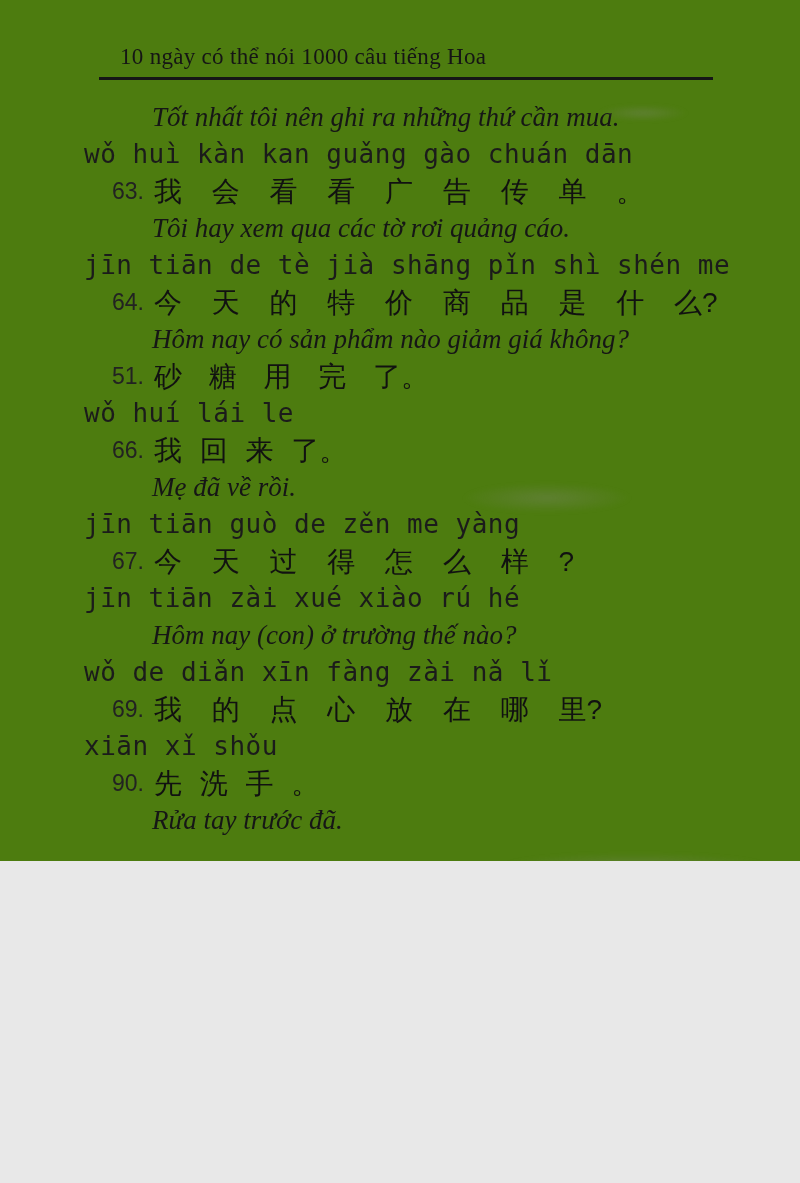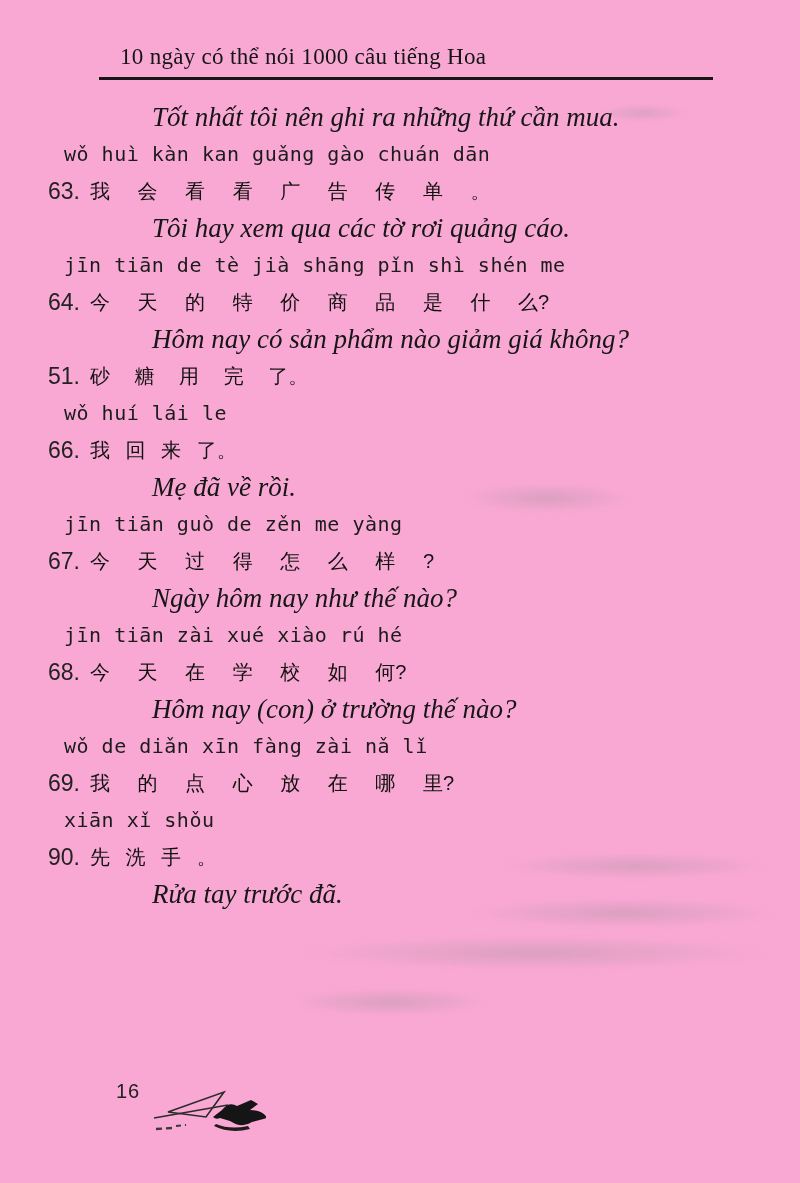--- a/index.html
+++ b/index.html
@@ -1,47 +1,47 @@
 <!DOCTYPE html>
 <html><head>
 <meta charset="utf-8">
 <style>
   html,body { margin:0; padding:0; background:#e8e8e8; }
   .page {
-    position:relative; width:800px; height:1183px;
-    background:#f9a8d4; color:#1a1a1a; overflow:hidden;
+    position:relative; width:800px; height:861px;
+    background:#4d7c0f; color:#1a1a1a; overflow:hidden;
     font-family:"Liberation Serif", serif;
   }
   
   .header {
     position:absolute; left:99px; top:44px; width:614px;
     border-bottom:3px solid #161616; padding-bottom:7px;
   }
   .header-title {
     margin-left:21px; font-size:23px; letter-spacing:0.3px; color:#151515;
     font-family:"Liberation Serif", serif;
   }
   
   .content { position:absolute; left:0; top:99px; width:800px; }
   .line { height:37px; line-height:37px; white-space:nowrap; }
   .viet {
     margin-left:152px; font-style:italic; font-size:27px;
     font-family:"Liberation Serif", serif; color:#161616;
   }
   .pinyin {
-    margin-left:64px; font-size:20px; color:#1b1b1b;
+    margin-left:84px; font-size:26px; color:#1b1b1b;
     font-family:"DejaVu Sans Mono", monospace; letter-spacing:0.5px;
   }
   .chinese-row { display:flex; align-items:center; }
   .num {
-    flex:none; margin-left:48px; width:42px;
+    flex:none; margin-left:112px; width:42px;
     font-family:"Liberation Sans", sans-serif; font-size:23px; color:#222;
   }
   .hanzi {
-    font-size:20px; word-spacing:22px; color:#111;
+    font-size:28px; word-spacing:22px; color:#111;
     font-family:"Liberation Sans", sans-serif;
   }
   
   #entries .entry:nth-child(4) .hanzi,
   #entries .entry:nth-child(8) .hanzi { word-spacing:10px; }
   #entries .entry:nth-child(3) .hanzi { word-spacing:19px;text-align:right; }
   
   .pagenum {
     position:absolute; left:116px; top:1080px;
     font-family:"Liberation Sans", sans-serif; font-size:20px;
@@ -105,29 +105,24 @@
     </div>
     <div class="line viet">Mẹ đã về rồi.</div>
   </div>
 
   <div class="entry">
     <div class="line pinyin">jīn tiān guò de zěn me yàng</div>
     <div class="line chinese-row">
       <span class="num">67.</span>
       <span class="hanzi">今 天 过 得 怎 么 样 ?</span>
     </div>
-    <div class="line viet">Ngày hôm nay như thế nào?</div>
   </div>
 
   <div class="entry">
     <div class="line pinyin">jīn tiān zài xué xiào rú hé</div>
-    <div class="line chinese-row">
-      <span class="num">68.</span>
-      <span class="hanzi">今 天 在 学 校 如 何?</span>
-    </div>
     <div class="line viet">Hôm nay (con) ở trường thế nào?</div>
   </div>
 
   <div class="entry">
     <div class="line pinyin">wǒ de diǎn xīn fàng zài nǎ lǐ</div>
     <div class="line chinese-row">
       <span class="num">69.</span>
       <span class="hanzi">我 的 点 心 放 在 哪 里?</span>
     </div>
   </div>

